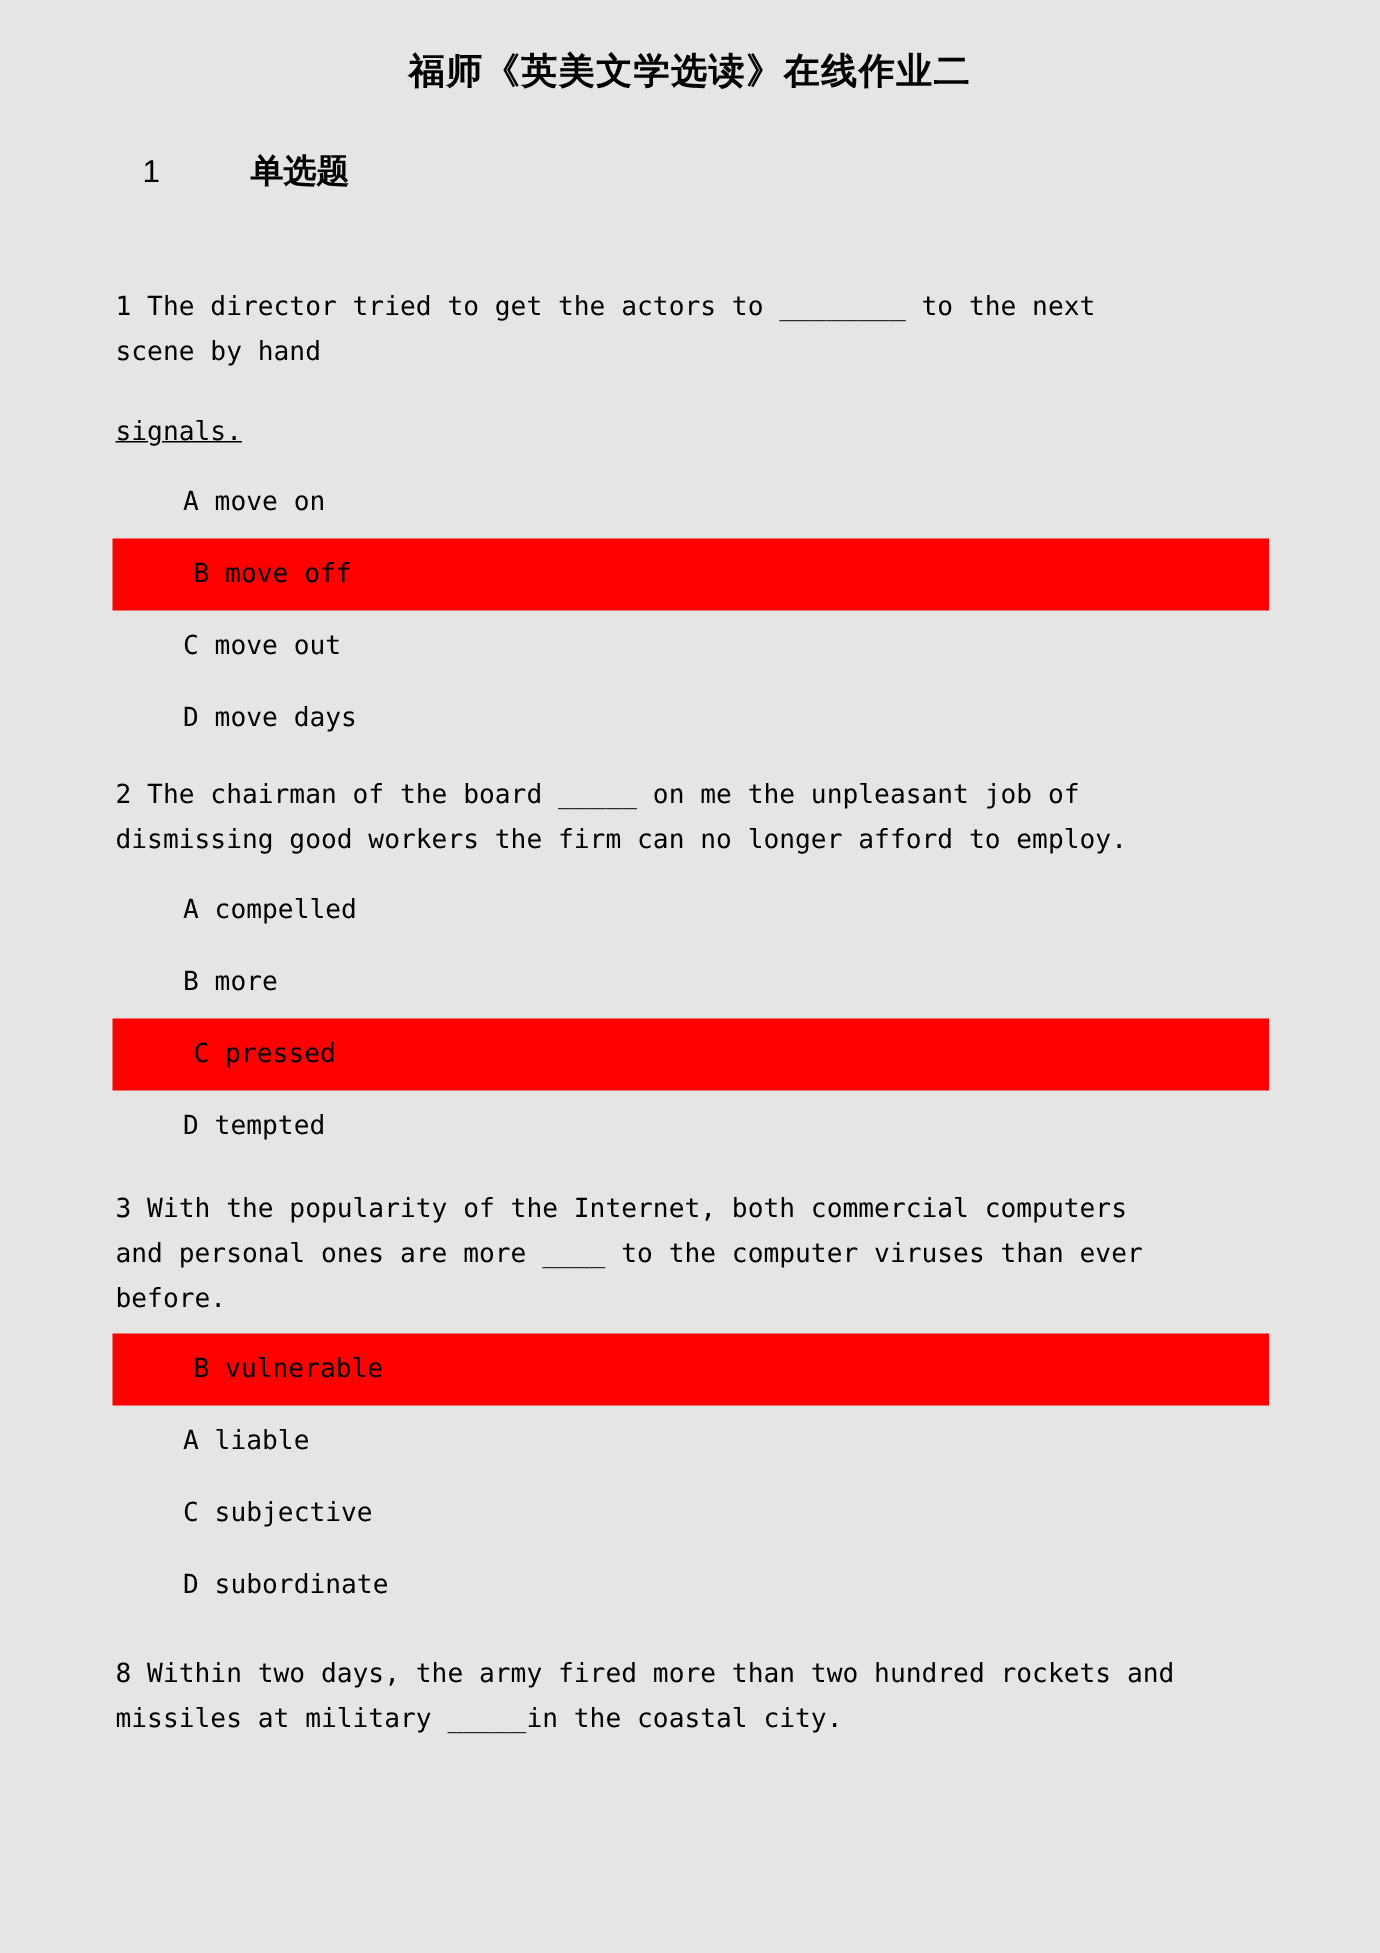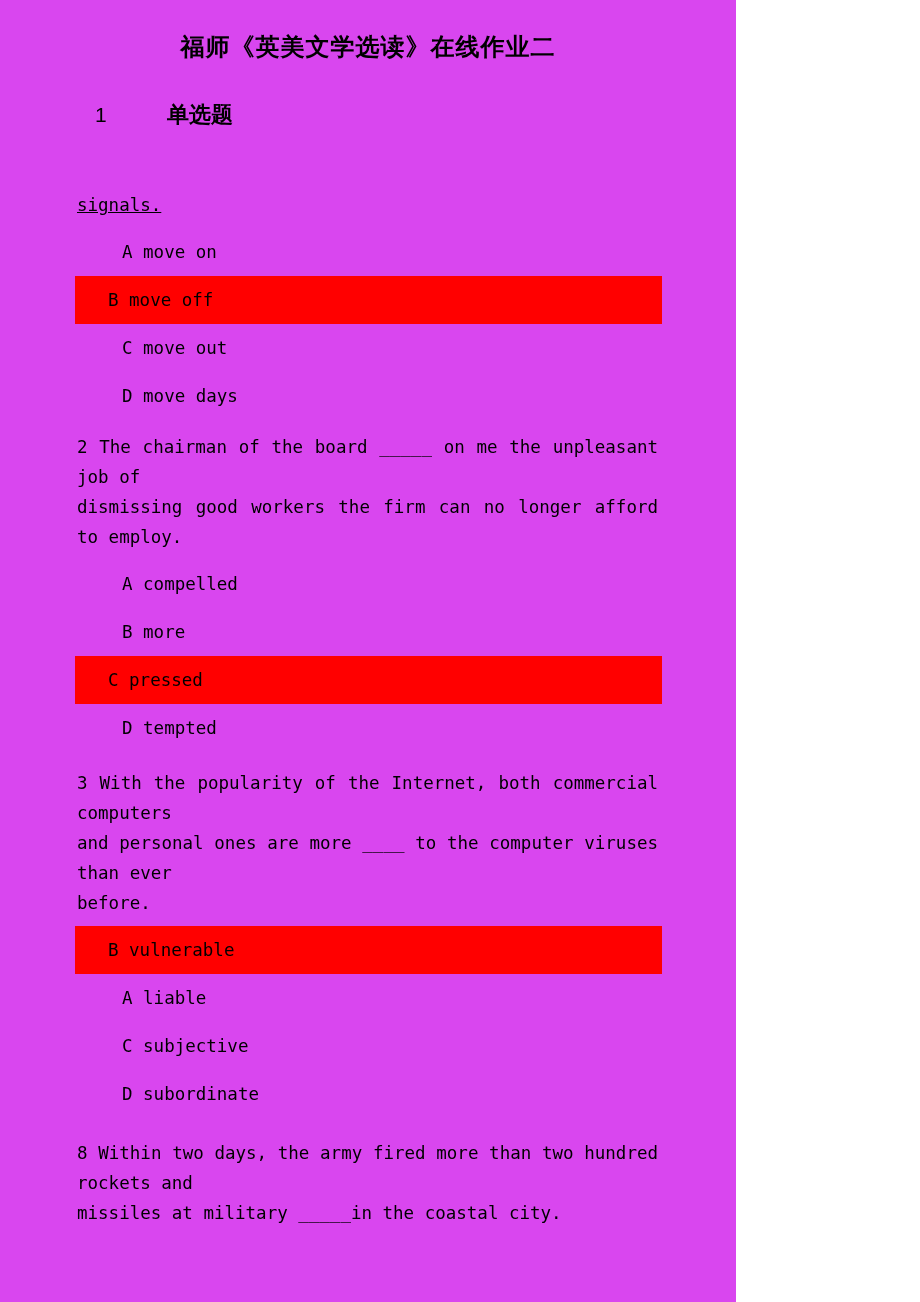--- a/index.html
+++ b/index.html
@@ -13,23 +13,23 @@
     height: 1302px;
     position: relative;
     overflow: hidden;
     font-family: "DejaVu Sans Mono", "Liberation Mono", monospace;
     color: #000000;
     -webkit-font-smoothing: none;
   }
 
   .page {
     position: relative;
-    width: 736px;
+    width: 920px;
     height: 1302px;
-    background: #d946ef;
+    background: #e5e5e5;
     box-sizing: border-box;
   }
 
   
   .doc-title {
     text-align: center;
     font-family: "DejaVu Serif", "Liberation Serif", serif;
     font-size: 24px;
     font-weight: 700;
     letter-spacing: 1px;
@@ -95,21 +95,21 @@
   .option {
     font-size: 17.5px;
     line-height: 30px;
     padding: 9px 0 9px 122px;
     box-sizing: border-box;
   }
 
   .option.highlighted {
     background: #ff0000;
     margin-left: 75px;
-    padding-left: 33px;
+    padding-left: 54px;
     margin-right: 74px;
   }
 
   .spacer-12 { height: 12px; }
   .spacer-16 { height: 16px; }
   .spacer-20 { height: 20px; }
 </style>
 </head>
 <body>
 
@@ -118,20 +118,24 @@
   <div class="doc-title">福师《英美文学选读》在线作业二</div>
 
   <div class="section-heading">
     <span class="sec-num">1</span>
     <span class="sec-label">单选题</span>
   </div>
 
   <div class="questions">
 
     <div class="question">
+      <div class="q-stem">
+        <div>1 The director tried to get the actors to ________ to the next</div>
+        <div>scene by hand</div>
+      </div>
       <div class="q-stem-cont">signals.</div>
       <div class="options">
         <div class="option">A move on</div>
         <div class="option highlighted">B move off</div>
         <div class="option">C move out</div>
         <div class="option">D move days</div>
       </div>
     </div>
 
     <div class="spacer-12"></div>

